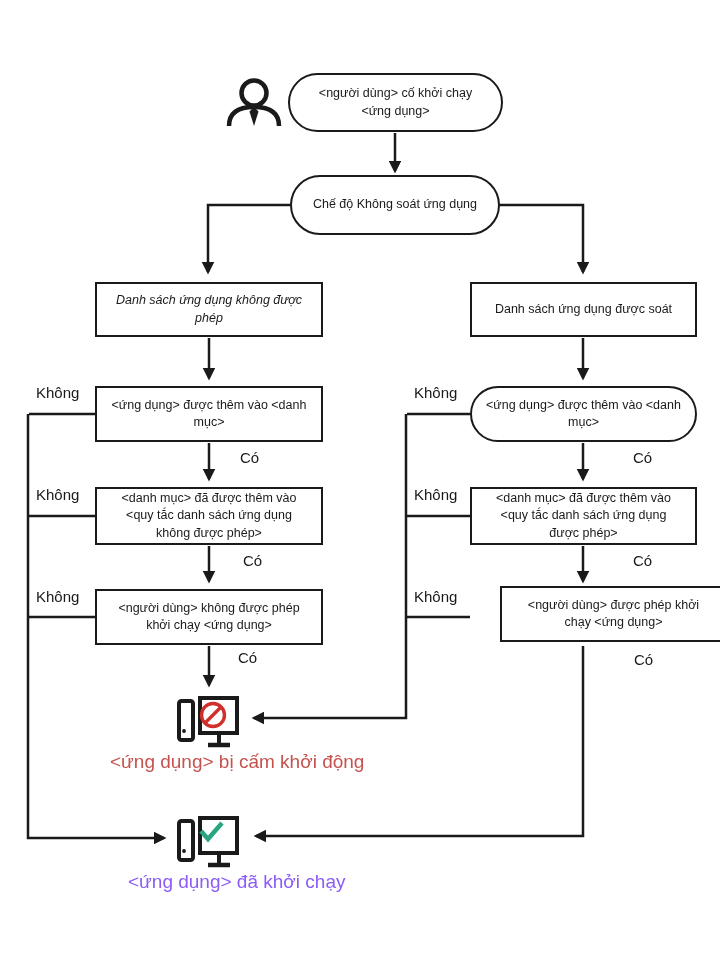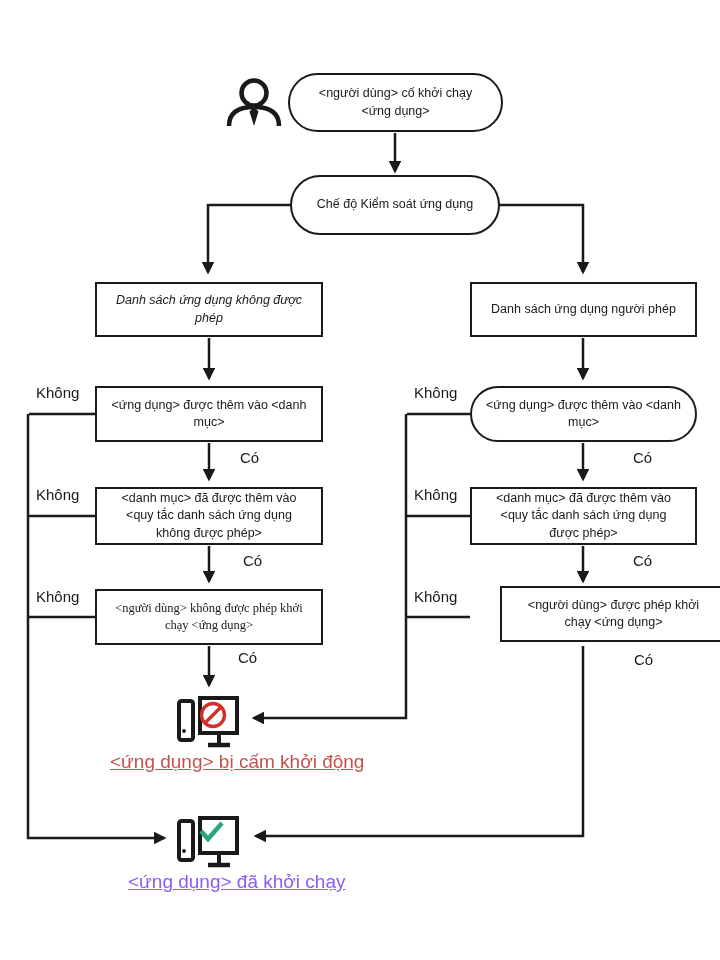--- a/index.html
+++ b/index.html
@@ -11,32 +11,32 @@
         font-size:12.5px;line-height:1.4;padding:2px 14px;z-index:2;}
   .stadium{border-radius:30px;}
   #node-start{left:288px;top:73px;width:215px;height:59px;}
   #node-mode{left:290px;top:175px;width:210px;height:60px;}
   #node-denylist{left:95px;top:282px;width:228px;height:55px;font-style:italic;}
   #node-allowlist{left:470px;top:282px;width:227px;height:55px;}
   #node-deny-added{left:95px;top:386px;width:228px;height:56px;}
   #node-allow-added{left:470px;top:386px;width:227px;height:56px;border-radius:28px;}
   #node-deny-rule{left:95px;top:487px;width:228px;height:58px;}
   #node-allow-rule{left:470px;top:487px;width:227px;height:58px;}
-  #node-deny-verdict{left:95px;top:589px;width:228px;height:56px;font-family:Liberation Serif, serif;}
+  #node-deny-verdict{left:95px;top:589px;width:228px;height:56px;}
   #node-allow-verdict{left:470px;top:586px;width:227px;height:56px;margin-left:30px;}
   .lbl{position:absolute;font-size:15px;z-index:2;}
   #no-l1{left:36px;top:384px;} #no-l2{left:36px;top:486px;} #no-l3{left:36px;top:588px;}
   #no-r1{left:414px;top:384px;} #no-r2{left:414px;top:486px;} #no-r3{left:414px;top:588px;}
   #yes-l1{left:240px;top:449px;} #yes-l2{left:243px;top:552px;} #yes-l3{left:238px;top:649px;}
   #yes-r1{left:633px;top:449px;} #yes-r2{left:633px;top:552px;} #yes-r3{left:634px;top:651px;}
   .icon{position:absolute;z-index:2;}
   #person{left:226px;top:76px;}
   #icon-blocked{left:176px;top:694px;}
   #icon-started{left:176px;top:814px;}
-  .outcome{position:absolute;font-size:19px;z-index:2;text-decoration:underline;}
+  .outcome{position:absolute;font-size:19px;z-index:2;}
   #label-blocked{left:110px;top:751px;color:#c5524e;}
   #label-started{left:128px;top:871px;color:#8b5cf6;}
 </style>
 </head>
 <body>
 
 <div id="page">
 
   <svg id="wires" viewBox="0 0 720 960" xmlns="http://www.w3.org/2000/svg">
     <defs>
@@ -67,23 +67,23 @@
     </g>
   </svg>
 
   <svg id="person" class="icon" width="56" height="52" viewBox="0 0 56 52" xmlns="http://www.w3.org/2000/svg">
     <circle cx="28" cy="17" r="12.5" fill="none" stroke="#1a1a1a" stroke-width="4.5"></circle>
     <path d="M3,50 C3,36 13,31 28,31 C43,31 53,36 53,50" fill="none" stroke="#1a1a1a" stroke-width="4.5"></path>
     <polygon points="28,31 23.5,35.5 28,50 32.5,35.5" fill="#1a1a1a"></polygon>
   </svg>
 
   <div id="node-start" class="node stadium">&lt;người dùng&gt; cố khởi chạy &lt;ứng dụng&gt;</div>
-  <div id="node-mode" class="node stadium">Chế độ Kiểm soát ứng dụng</div>
+  <div id="node-mode" class="node stadium">Chế độ Không soát ứng dụng</div>
   <div id="node-denylist" class="node">Danh sách ứng dụng không được phép</div>
-  <div id="node-allowlist" class="node">Danh sách ứng dụng người phép</div>
+  <div id="node-allowlist" class="node">Danh sách ứng dụng được soát</div>
   <div id="node-deny-added" class="node">&lt;ứng dụng&gt; được thêm vào &lt;danh mục&gt;</div>
   <div id="node-allow-added" class="node">&lt;ứng dụng&gt; được thêm vào &lt;danh mục&gt;</div>
   <div id="node-deny-rule" class="node">&lt;danh mục&gt; đã được thêm vào &lt;quy tắc danh sách ứng dụng không được phép&gt;</div>
   <div id="node-allow-rule" class="node">&lt;danh mục&gt; đã được thêm vào &lt;quy tắc danh sách ứng dụng được phép&gt;</div>
   <div id="node-deny-verdict" class="node">&lt;người dùng&gt; không được phép khởi chạy &lt;ứng dụng&gt;</div>
   <div id="node-allow-verdict" class="node">&lt;người dùng&gt; được phép khởi chạy &lt;ứng dụng&gt;</div>
 
   <span id="no-l1" class="lbl">Không</span>
   <span id="no-l2" class="lbl">Không</span>
   <span id="no-l3" class="lbl">Không</span>

